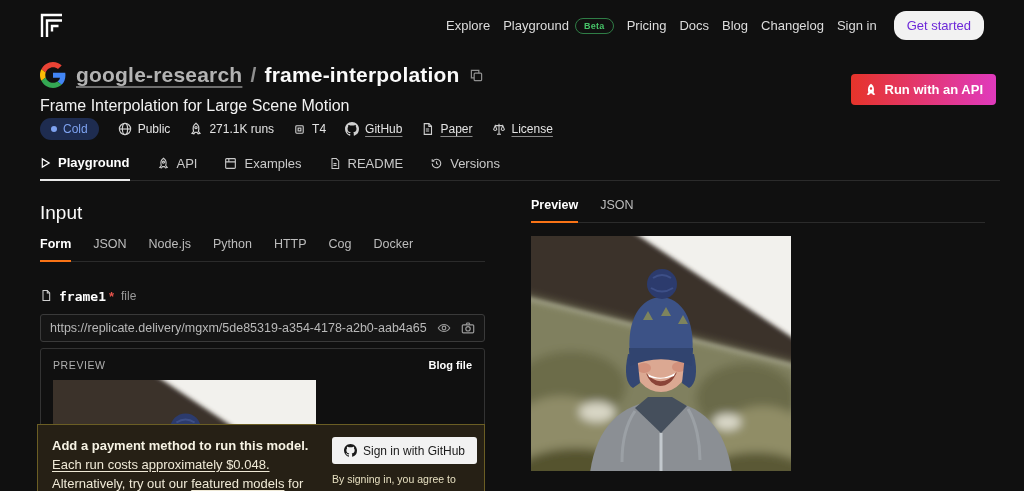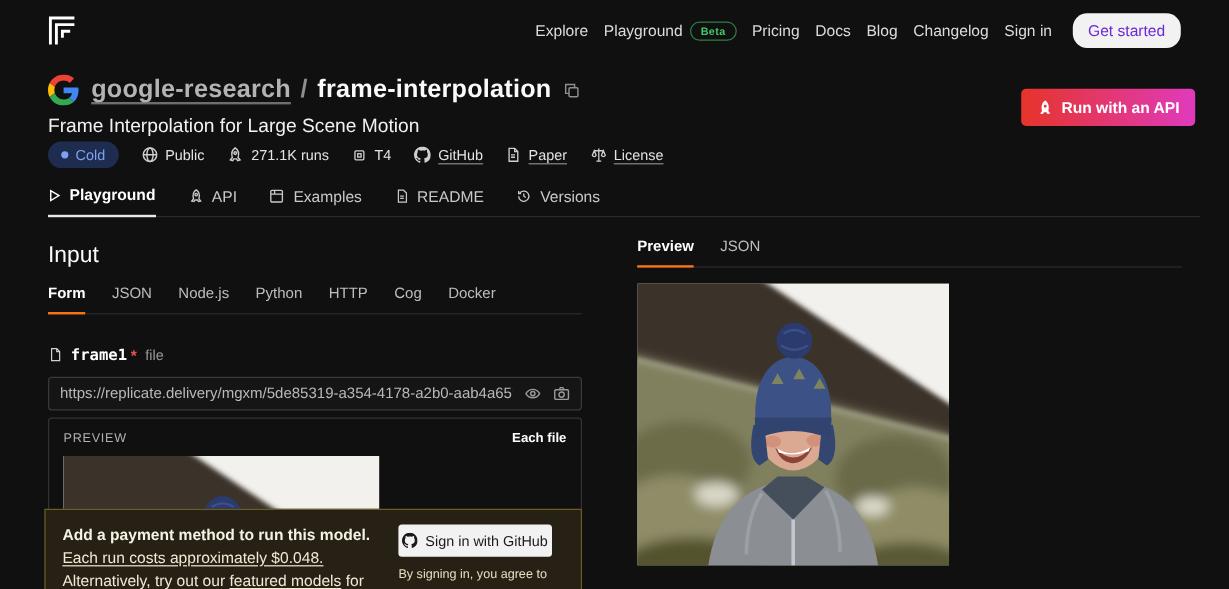--- a/index.html
+++ b/index.html
@@ -64,21 +64,21 @@
   .clear-file { font-size:11px; font-weight:bold; color:#fff; }
   .thumb { margin-top:9px; width:263px; height:96px; overflow:hidden; position:relative; background:#f2f1ed; }
 
   
   .banner { position:absolute; left:37px; top:424px; width:448px; height:92px; z-index:5;
     background:#262015; border:1px solid #6b5e24; display:flex; gap:14px; padding:12px 14px; }
   .banner-left { flex:1; font-size:13px; line-height:1.45; color:#efe9d6; }
   .banner-title { font-weight:bold; color:#f7f3e4; }
   .banner-link { text-decoration:underline; text-underline-offset:2px; }
   .banner-right { width:138px; flex:0 0 138px; }
-  .gh-btn { width:128px; height:27px; background:#f2f2f2; color:#1a1a1a; font-size:12px; border:none; border-radius:3px;
+  .gh-btn { width:145px; height:27px; background:#f2f2f2; color:#1a1a1a; font-size:12px; border:none; border-radius:3px;
     display:flex; align-items:center; justify-content:center; gap:6px; font-family:"Liberation Sans", sans-serif; }
   .terms { margin-top:8px; font-size:10.5px; line-height:1.5; color:#e6dfc0; }
 
   
   .output-img { margin-top:13px; width:260px; height:235px; overflow:hidden; }
 
   .icon { flex-shrink:0; }
 </style>
 </head>
 <body>
@@ -317,21 +317,21 @@
       <svg class="icon" width="14" height="14" viewBox="0 0 14 14" fill="none" stroke="#9a9a9a" stroke-width="1.2">
         <rect x="1.3" y="3.8" width="11.4" height="8" rx="1"></rect>
           <circle cx="7" cy="7.8" r="2.2"></circle>
           <path d="M5 3.8 6 2h2l1 1.8"></path>
       </svg>
     </div>
 
     <div class="preview-box">
       <div class="preview-head">
         <span class="preview-label">PREVIEW</span>
-        <span class="clear-file linkish">Each file</span>
+        <span class="clear-file linkish">Blog file</span>
       </div>
       <div class="thumb">
         <svg width="263" height="243" viewBox="0 0 260 240" preserveAspectRatio="xMidYMid slice">
             <use href="#scene"></use>
           </svg>
       </div>
     </div>
   </div>
 
   <div class="col-right">

